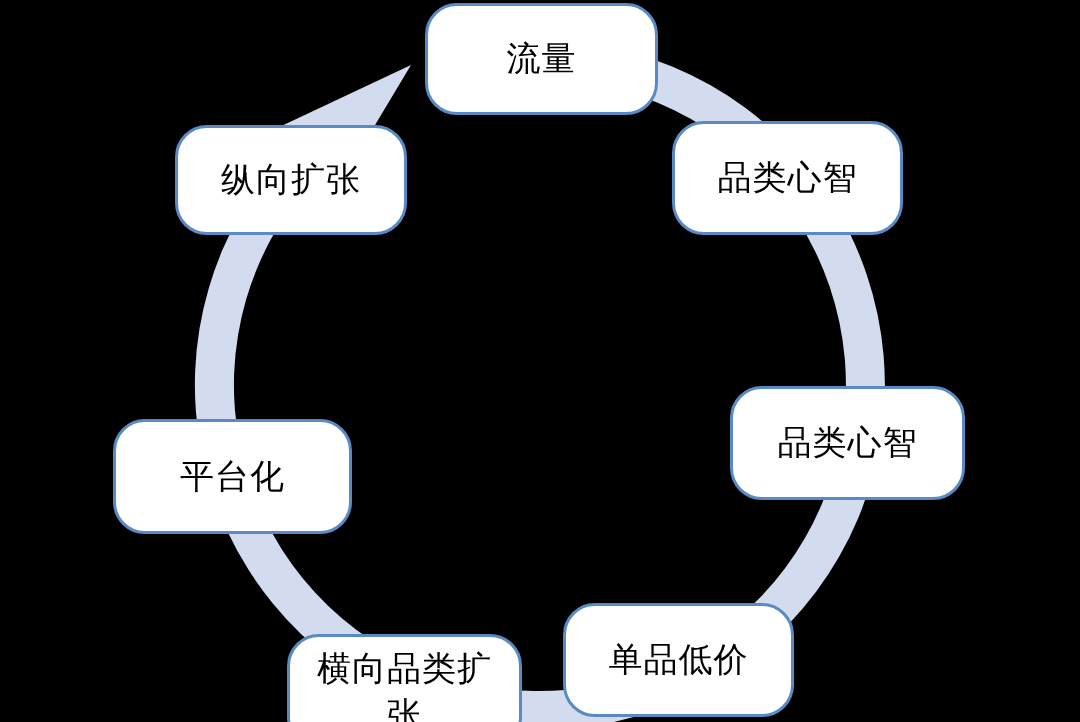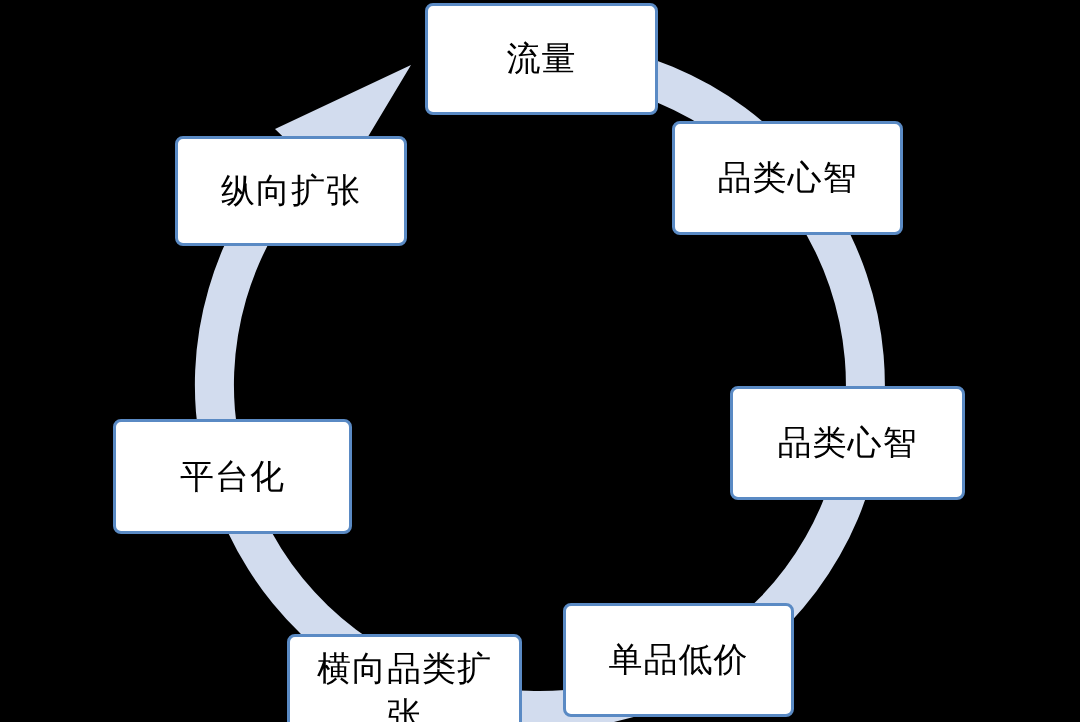--- a/index.html
+++ b/index.html
@@ -20,38 +20,38 @@
     left: 0;
     top: 0;
     z-index: 0;
   }
   .node {
     position: absolute;
     z-index: 2;
     box-sizing: border-box;
     background: #ffffff;
     border: 3px solid #5a8ac4;
-    border-radius: 8px;
+    border-radius: 32px;
     display: flex;
     align-items: center;
     justify-content: center;
     text-align: center;
     color: #000000;
     font-size: 34px;
     line-height: 1.35;
     padding: 0 20px;
     letter-spacing: 1px;
   }
   .n0 { left: 425px; top: 3px;   width: 233px; height: 112px; }
   .n1 { left: 672px; top: 121px; width: 231px; height: 114px; }
   .n2 { left: 730px; top: 386px; width: 235px; height: 114px; }
   .n3 { left: 563px; top: 603px; width: 231px; height: 114px; }
   .n4 { left: 287px; top: 634px; width: 235px; height: 115px; }
   .n5 { left: 113px; top: 390px; width: 239px; height: 115px; margin-top: 29px; }
-  .n6 { left: 175px; top: 136px; width: 232px; height: 110px; }
+  .n6 { left: 175px; top: 125px; width: 232px; height: 110px; }
 </style>
 </head>
 <body>
 
 <div class="canvas">
 
   <svg class="ring-svg" width="1080" height="722" viewBox="0 0 1080 722">
 
     <path d="M 427.7 58.8
              A 345 345 0 1 1 291.8 145.3

